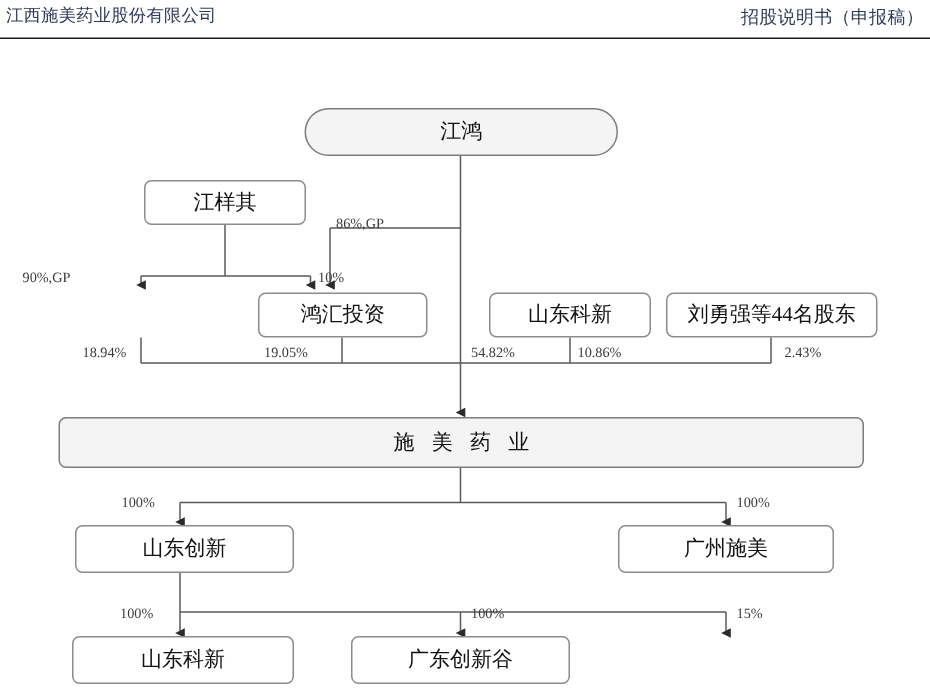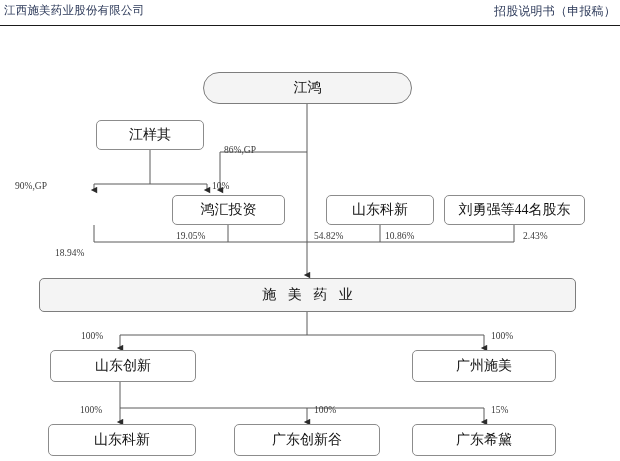--- a/index.html
+++ b/index.html
@@ -134,31 +134,28 @@
   </div>
 
   <div class="node" style="left:48px;top:398px;width:148px;height:32px;">
     <span>山东科新</span>
   </div>
 
   <div class="node" style="left:234px;top:398px;width:146px;height:32px;">
     <span>广东创新谷</span>
   </div>
 
-  <div class="node" style="left:412px;top:398px;width:144px;height:32px;">
-    <span>广东希黛</span>
-  </div>
 
   <div class="edge-label" style="left:224px;top:119px;">86%,GP</div>
 
   <div class="edge-label" style="left:15px;top:155px;">90%,GP</div>
 
   <div class="edge-label" style="left:212px;top:155px;">10%</div>
 
-  <div class="edge-label" style="left:55px;top:222px;text-align:center;">18.94%</div>
+  <div class="edge-label" style="left:55px;top:205px;text-align:center;">18.94%</div>
 
   <div class="edge-label" style="left:176px;top:205px;">19.05%</div>
 
   <div class="edge-label" style="left:314px;top:205px;">54.82%</div>
 
   <div class="edge-label" style="left:385px;top:205px;">10.86%</div>
 
   <div class="edge-label" style="left:523px;top:205px;">2.43%</div>
 
   <div class="edge-label" style="left:81px;top:305px;">100%</div>

